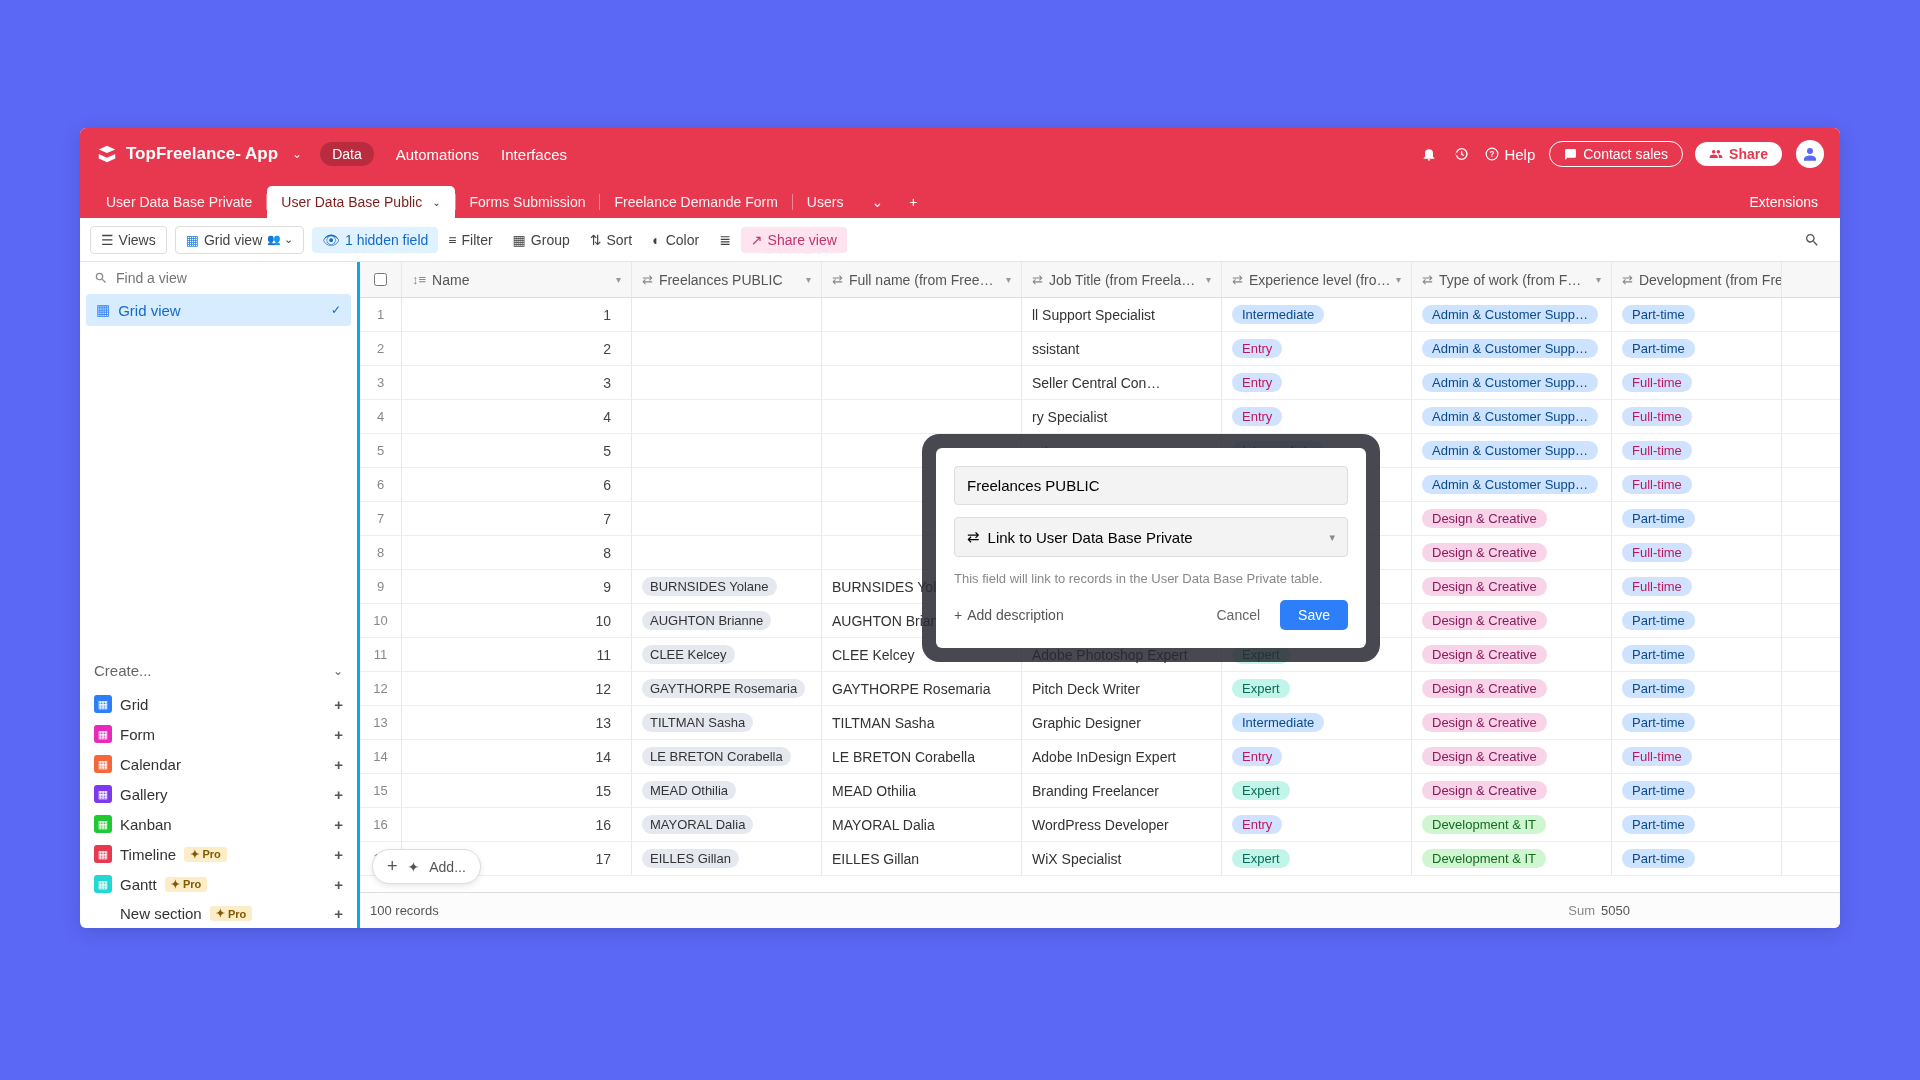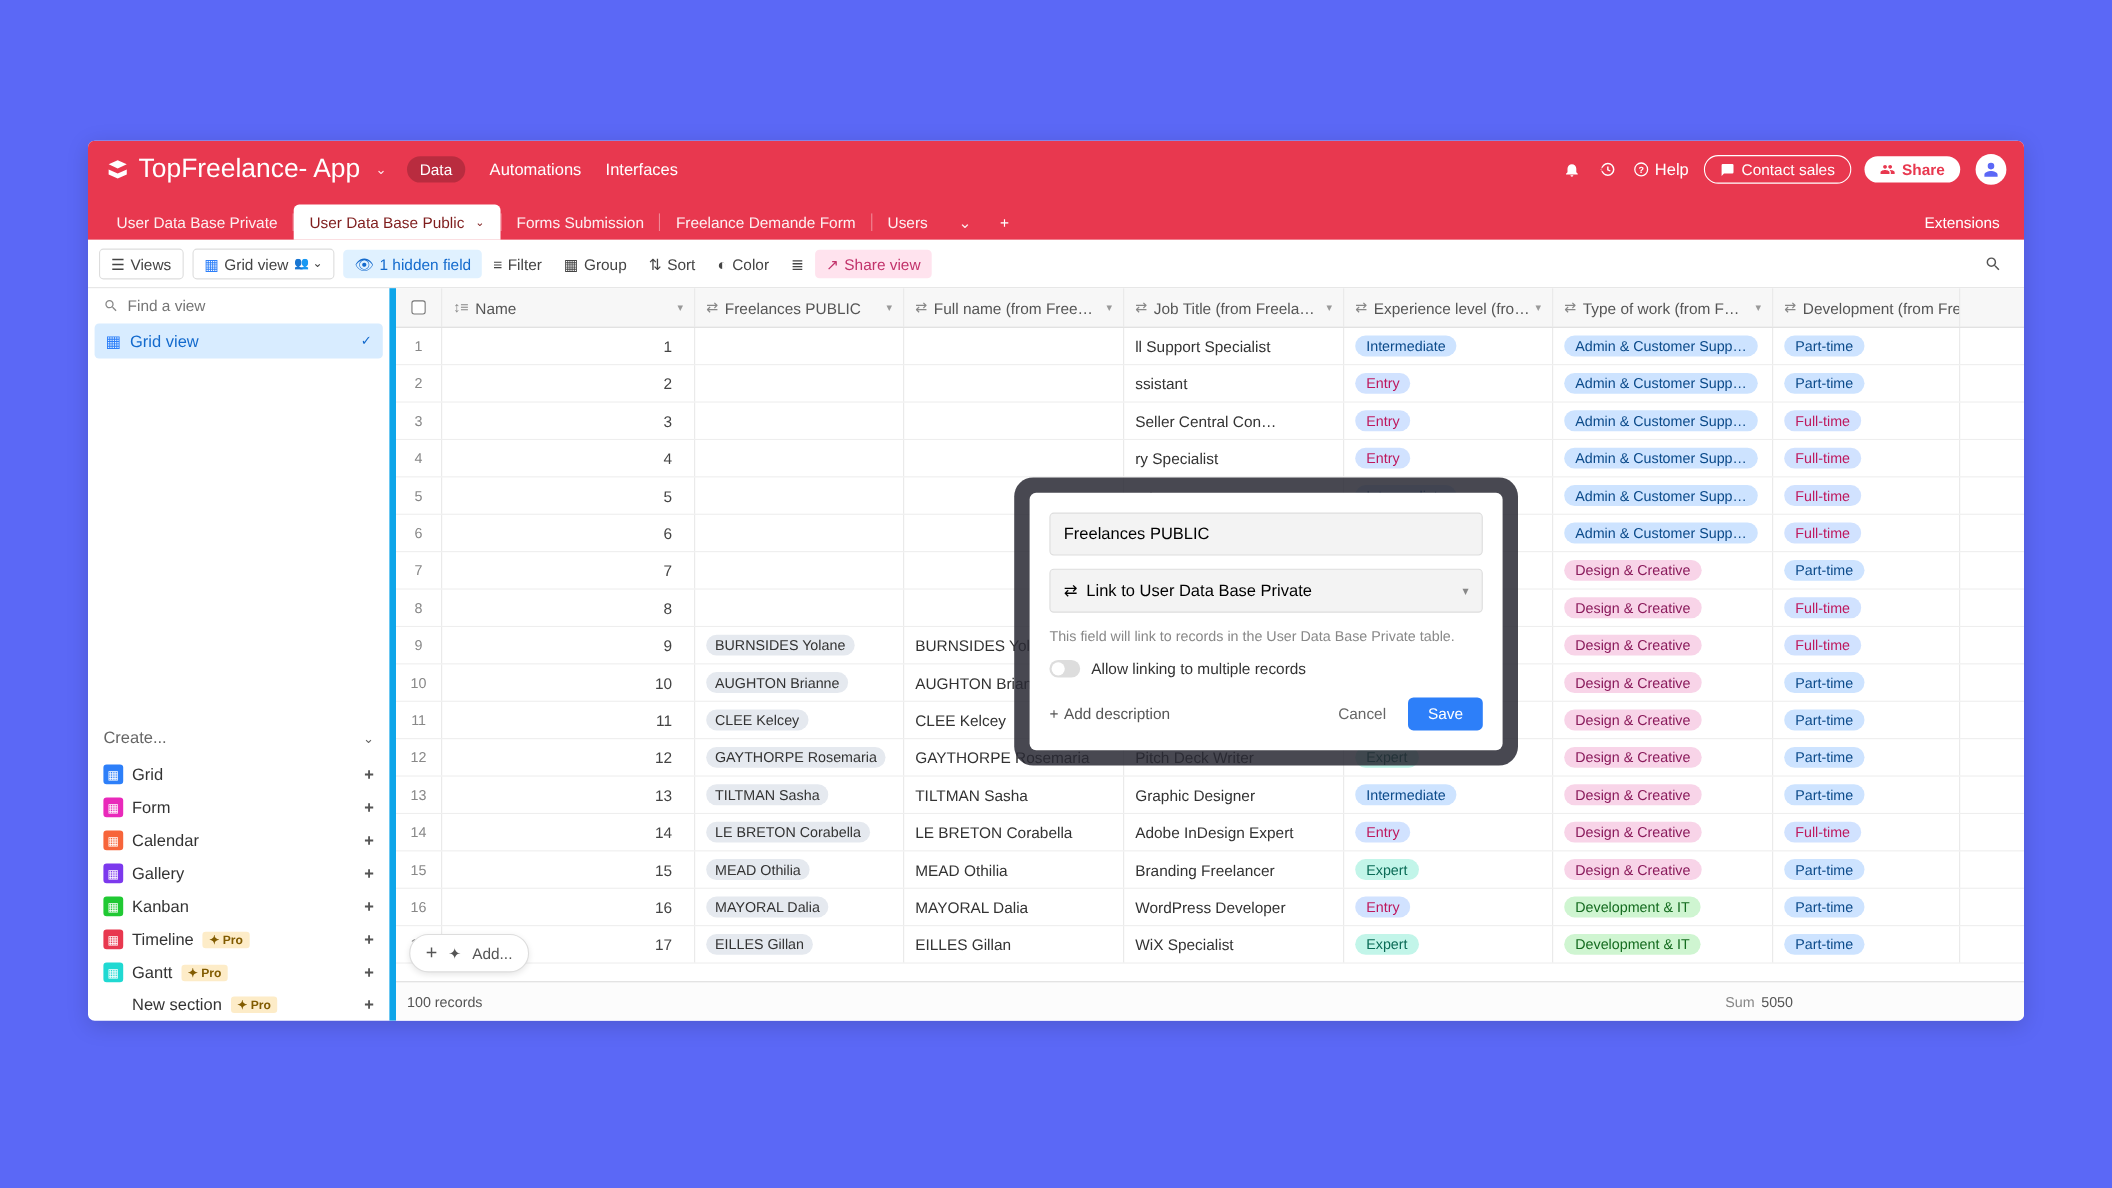--- a/index.html
+++ b/index.html
@@ -1,21 +1,21 @@
 <!DOCTYPE html>
 <html><head>
 <meta charset="utf-8">
 <style>
   * { box-sizing: border-box; margin: 0; padding: 0; font-family: -apple-system, BlinkMacSystemFont, "Segoe UI", Helvetica, Arial, sans-serif; }
   body { background: #5b68f6; width: 1920px; height: 1080px; position: relative; overflow: hidden; }
   .stage { position: absolute; left: 80px; top: 128px; width: 1760px; height: 800px; background: #fff; border-radius: 6px; overflow: hidden; box-shadow: 0 4px 20px rgba(0,0,0,.15); }
   
   .topbar { background: #e8384f; color: #fff; height: 52px; display: flex; align-items: center; padding: 0 16px; font-size: 16px; }
   .logo-icon { width: 22px; height: 22px; margin-right: 8px; display:flex; align-items:center; justify-content:center; }
-  .app-title { font-weight: 400; font-size: 24px; margin-right: 6px; }
+  .app-title { font-weight: 700; font-size: 17px; margin-right: 6px; }
   .chev { font-size: 12px; opacity:.9; padding:0 8px; }
   .pill { background: rgba(0,0,0,.2); padding: 4px 12px; border-radius: 999px; font-size: 14px; margin-left: 10px; }
   .toplink { font-size: 15px; margin-left: 22px; cursor: pointer; }
   .top-spacer { flex: 1; }
   .top-ico { margin-left: 16px; display:flex; align-items:center; cursor:pointer; font-size:15px; }
   .btn-outline { border:1.5px solid #fff; border-radius: 999px; padding: 4px 14px; margin-left:14px; font-size:14px; display:flex; align-items:center; gap:6px; cursor:pointer; }
   .btn-white { background:#fff; color:#e8384f; border-radius:999px; padding:4px 14px; margin-left:12px; font-size:14px; display:flex; align-items:center; gap:6px; font-weight:600; cursor:pointer;}
   .avatar { width:28px; height:28px; border-radius:50%; background:#fff; margin-left:14px; display:flex; align-items:center; justify-content:center; color:#5b68f6;}
   
   .tabsrow { background:#e8384f; height:38px; display:flex; align-items:flex-end; padding:0 12px; color:#fff; font-size:14px; }
@@ -29,21 +29,21 @@
   .toolbar { height:44px; border-bottom:1px solid #e5e5e5; display:flex; align-items:center; padding:0 10px; font-size:14px; background:#fff; color:#444; }
   .tbtn { display:flex; align-items:center; gap:5px; padding:5px 10px; border-radius:4px; cursor:pointer; }
   .tbtn-box { border:1px solid #ddd; }
   .tbtn.hidden { background:#e0f1ff; color:#136acd; }
   .tbtn.share { background:#ffe3ee; color:#c2336b; }
   .tsep { width:8px; }
   .tb-spacer { flex:1; }
   
   .main { display:flex; height: calc(100% - 52px - 38px - 44px); }
   
-  .sidebar { width:280px; border-right:6px solid #0ea5e9; display:flex; flex-direction:column; font-size:15px; color:#333; }
+  .sidebar { width:280px; border-right:3px solid #0ea5e9; display:flex; flex-direction:column; font-size:15px; color:#333; }
   .sb-search { padding:8px 14px; display:flex; align-items:center; gap:8px; color:#888; }
   .sb-input { border:none; outline:none; flex:1; font-size:14px; color:#333; }
   .sb-item { display:flex; align-items:center; gap:8px; padding:7px 14px; cursor:pointer; }
   .sb-item.active { background:#d8ecff; color:#136acd; border-radius:4px; margin:0 6px; padding:7px 10px; }
   .sb-check { margin-left:auto; font-size:12px; color:#136acd; }
   .sb-spacer { flex:1; }
   .sb-create { padding:10px 14px; color:#666; display:flex; align-items:center; }
   .sb-create .chv { margin-left:auto; font-size:12px; }
   .sb-row { display:flex; align-items:center; padding:6px 14px; cursor:pointer; }
   .sb-row .plus { margin-left:auto; color:#555; font-weight:600; }
@@ -662,24 +662,20 @@
       </div>
 
       <div class="modal-wrap">
         <input class="m-input" value="Freelances PUBLIC" style="">
         <div class="m-select">
           <span>⇄</span>
           <span>Link to User Data Base Private</span>
           <span class="chv">▾</span>
         </div>
         <div class="m-help">This field will link to records in the User Data Base Private table.</div>
-        <div class="m-toggle">
-            <span class="tgl"></span>
-            <span>Allow linking to multiple records</span>
-          </div>
         <div class="m-foot">
           <span class="m-add">+ <span>Add description</span></span>
           <span class="m-cancel">Cancel</span>
           <button class="m-save">Save</button>
         </div>
       </div>
     </div>
   </div>
 </div>
 

